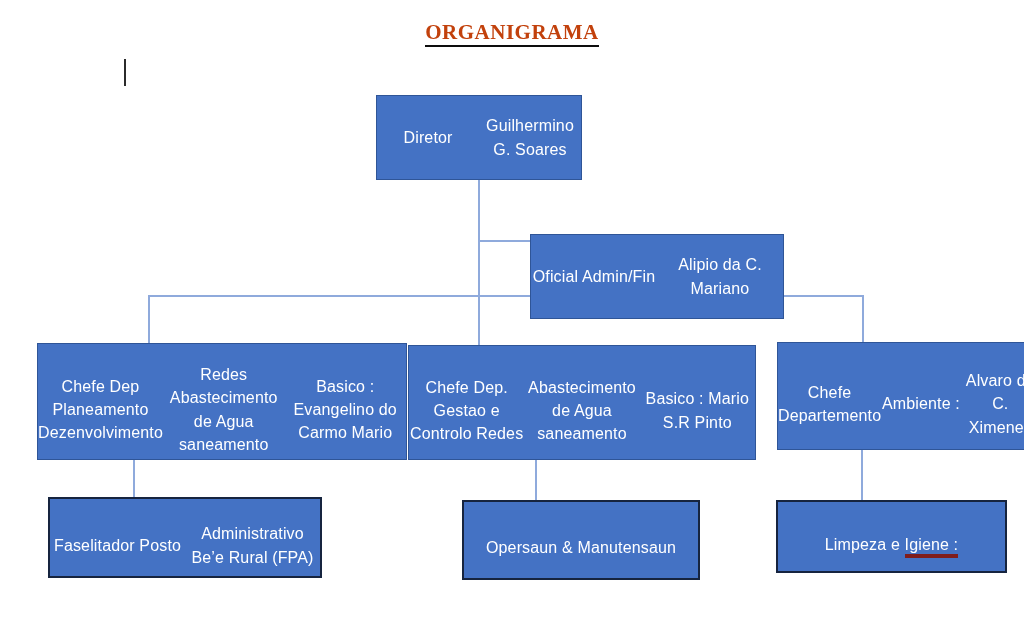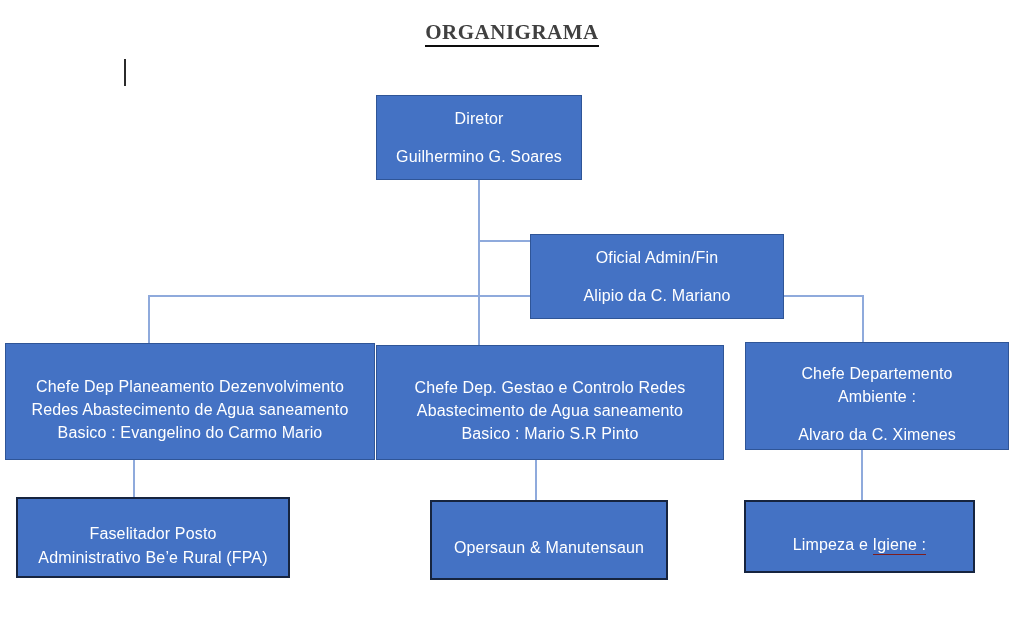--- a/index.html
+++ b/index.html
@@ -20,21 +20,21 @@
   #chart-title {
     position: absolute;
     left: 0;
     top: 20px;
     width: 1024px;
     text-align: center;
     font-family: "Liberation Serif", serif;
     font-weight: bold;
     font-size: 21px;
     letter-spacing: 0.5px;
-    color: #404040;
+    color: #c2410c;
   }
   #chart-title span {
     border-bottom: 2px solid #0d0d0d;
     padding-bottom: 1px;
   }
 
   
   #text-caret {
     position: absolute;
     left: 124px;
@@ -53,51 +53,52 @@
   .conn.h { height: 2px; }
 
   
   .node {
     position: absolute;
     box-sizing: border-box;
     background: #4472c4;
     border: 1px solid #2f5597;
     color: #ffffff;
     display: flex;
-    flex-direction: column;
+    flex-direction: row;
     align-items: center;
     justify-content: center;
     text-align: center;
     line-height: 1.45;
     font-size: 16px;
     letter-spacing: 0.15px;
   }
   .node.dark-edge {
     border: 2px solid #16243f;
   }
   .node.top-aligned {
     justify-content: center;
     padding-top: 16px;
+    margin-left: 32px;
   }
   .node .line { display: block; width: 100%; }
   .node .spacer { display: block; height: 14px; }
 
   
   #node-diretor         { left: 376px; top: 95px;  width: 206px; height: 85px; }
   #node-oficial         { left: 530px; top: 198px; width: 254px; height: 85px; margin-top: 36px; }
   #node-dep-planeamento { left: 5px;   top: 343px; width: 370px; height: 117px; }
   #node-dep-gestao      { left: 376px; top: 345px; width: 348px; height: 115px; }
   #node-dep-ambiente    { left: 745px; top: 342px; width: 264px; height: 108px; }
   #node-faselitador     { left: 16px;  top: 497px; width: 274px; height: 81px; }
   #node-opersaun        { left: 430px; top: 500px; width: 238px; height: 80px; }
   #node-limpeza         { left: 744px; top: 500px; width: 231px; height: 73px; }
 
   
   .spell-underline {
-    border-bottom: 1px solid #7f1d1d;
+    border-bottom: 4px solid #7f1d1d;
     padding-bottom: 1px;
   }
 </style>
 </head>
 <body>
 
 <div id="page">
 
   <div id="chart-title">
     <span>ORGANIGRAMA</span>

